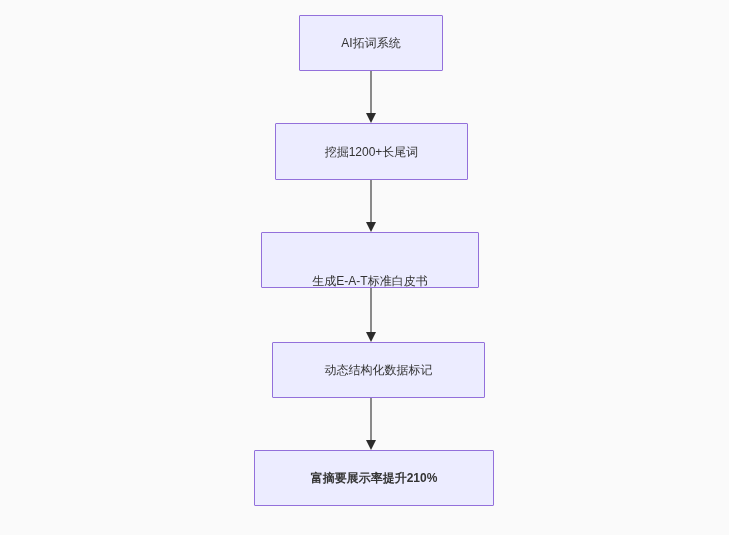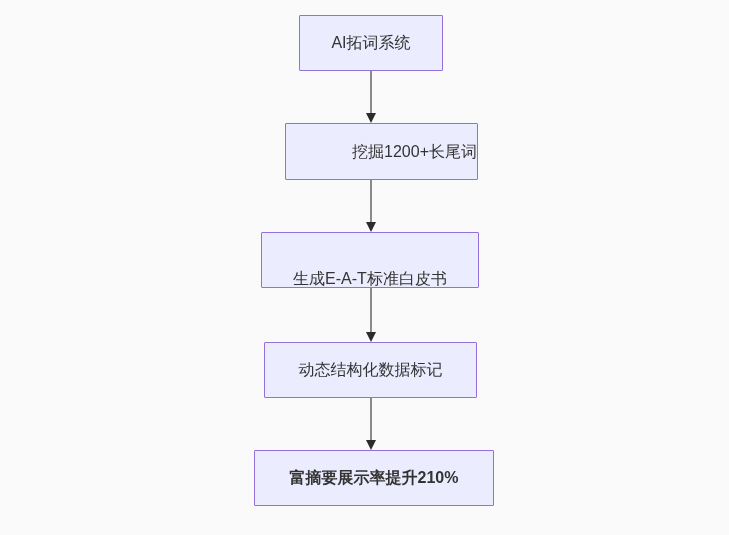--- a/index.html
+++ b/index.html
@@ -24,21 +24,21 @@
   }
   .flow-node{
     position:absolute;
     box-sizing:border-box;
     background:var(--node-fill);
     border:1px solid var(--node-border);
     color:var(--node-text);
     display:flex;
     align-items:center;
     justify-content:center;
-    font-size:16px;
+    font-size:12px;
     line-height:1;
     white-space:nowrap;
     border-radius:1px;
   }
   .flow-edge{
     position:absolute;
     width:12px;
     display:flex;
     flex-direction:column;
     align-items:center;
@@ -57,29 +57,29 @@
 </style>
 </head>
 <body>
 
 <div class="canvas">
 
   <div class="flow-node" style="left:299px;top:15px;width:144px;height:56px;">
     <span>AI拓词系统</span>
   </div>
 
-  <div class="flow-node" style="left:285px;top:123px;width:193px;height:57px;justify-content:flex-end;">
+  <div class="flow-node" style="left:275px;top:123px;width:193px;height:57px;">
     <span>挖掘1200+长尾词</span>
   </div>
 
   <div class="flow-node" style="left:261px;top:232px;width:218px;height:56px;align-items:flex-end;">
     <span>生成E-A-T标准白皮书</span>
   </div>
 
-  <div class="flow-node" style="left:264px;top:342px;width:213px;height:56px;">
+  <div class="flow-node" style="left:272px;top:342px;width:213px;height:56px;">
     <span>动态结构化数据标记</span>
   </div>
 
   <div class="flow-node" style="left:254px;top:450px;width:240px;height:56px;font-weight:bold;">
     <span>富摘要展示率提升210%</span>
   </div>
 
   <div class="flow-edge" style="left:365px;top:71px;height:52px;">
     <div class="edge-line"></div>
     <div class="edge-head"></div>

